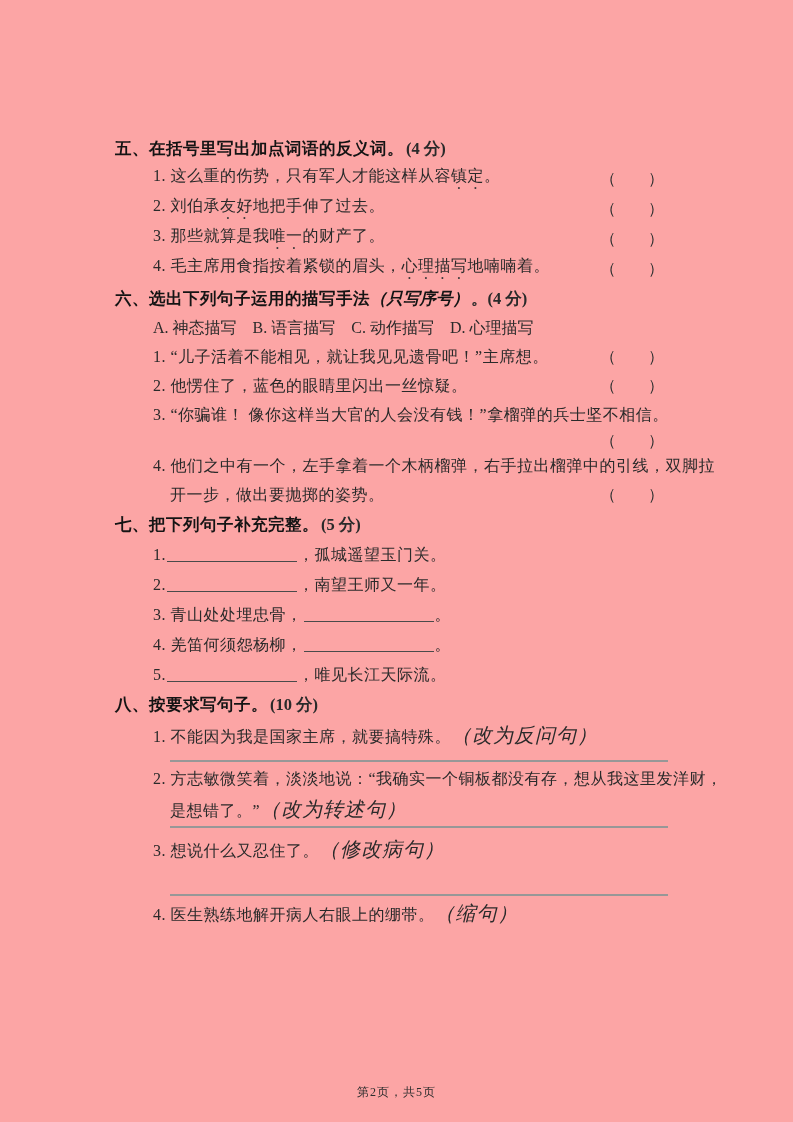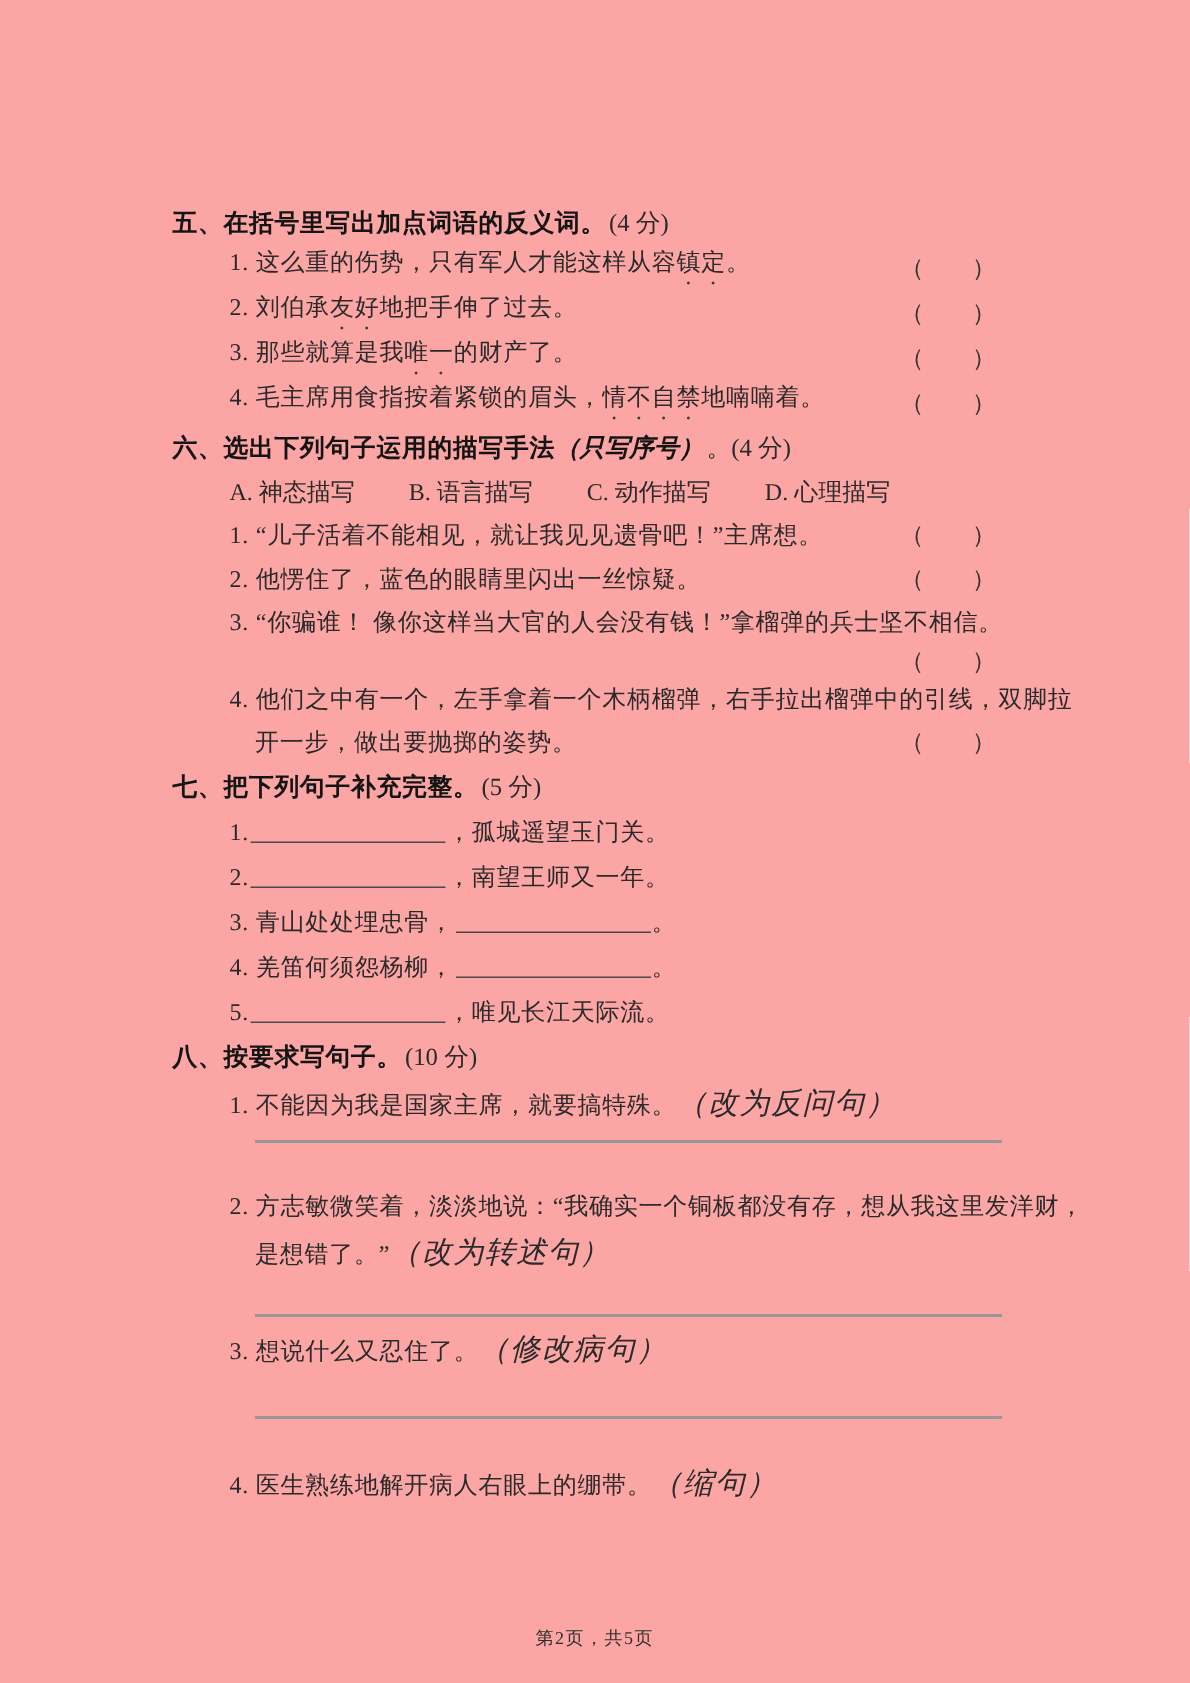--- a/index.html
+++ b/index.html
@@ -16,34 +16,34 @@
   .content { position: absolute; left: 115px; top: 134px; width: 553px; }
 
   .sec-title {
     height: 30px; display: flex; align-items: center;
     font-family: "Liberation Sans", "DejaVu Sans", sans-serif;
     font-weight: 700; color: #141414; font-size: 16.5px; letter-spacing: 0.5px;
     white-space: nowrap;
   }
   .sec-title .score {
     font-family: "Liberation Serif", "DejaVu Serif", serif;
-    font-weight: 400; color: #2a2a2a; letter-spacing: 0; margin-left: 2px;
+    font-weight: 700; color: #2a2a2a; letter-spacing: 0; margin-left: 2px;
   }
   .sec-title .kai-hint {
     font-family: "Liberation Serif", "DejaVu Serif", serif;
     font-weight: 700; font-style: italic; letter-spacing: 0;
   }
 
   .row { height: 30px; display: flex; align-items: center; justify-content: space-between; }
   .row .txt { padding-left: 38px; white-space: nowrap; letter-spacing: 0.5px; }
   .row.cont .txt { padding-left: 55px; }
   .bracket { white-space: pre; color: #333; padding-right: 4px; flex: none; }
   .bracket-row { height: 22px; display: flex; align-items: center; justify-content: flex-end; }
 
-  .options { height: 29px; display: flex; align-items: center; padding-left: 38px; gap: 36px; white-space: nowrap; }
+  .options { height: 29px; display: flex; align-items: center; padding-left: 38px; gap: 16px; white-space: nowrap; }
   .row29 { height: 29px; }
 
   .em-dot {
     -webkit-text-emphasis: filled dot #3a3a3a;
     -webkit-text-emphasis-position: under left;
     text-emphasis: filled dot #3a3a3a;
     text-emphasis-position: under left;
     text-align: center;
   }
 
@@ -51,21 +51,21 @@
     display: inline-block; width: 130px; height: 16px;
     border-bottom: 1px solid #4a4a4a; vertical-align: -2px; margin: 0 1px;
   }
 
   .hint { font-style: italic; font-size: 20px; letter-spacing: 1px; }
 
   .ans-line { margin-left: 55px; width: 498px; height: 0; border-bottom: 2px solid #979797; }
 
   .mt6  { margin-top: 6px; }
   .mt10 { margin-top: 10px; }
-  .mt12 { margin-top: 27px; }
+  .mt12 { margin-top: 2px; }
   .mt30 { margin-top: 30px; }
 
   .footer {
     position: absolute; left: 0; right: 0; top: 1084px;
     text-align: center; font-size: 12px; color: #2e2e2e; letter-spacing: 1px;
   }
 </style>
 </head>
 <body>
 
@@ -82,21 +82,21 @@
     </div>
     <div class="row">
       <span class="txt"><span>2. 刘伯承</span><span class="em-dot">友好</span><span>地把手伸了过去。</span></span>
       <span class="bracket">（　　）</span>
     </div>
     <div class="row">
       <span class="txt"><span>3. 那些就算是我</span><span class="em-dot">唯一</span><span>的财产了。</span></span>
       <span class="bracket">（　　）</span>
     </div>
     <div class="row">
-      <span class="txt"><span>4. 毛主席用食指按着紧锁的眉头，</span><span class="em-dot">情不自禁</span><span>地喃喃着。</span></span>
+      <span class="txt"><span>4. 毛主席用食指按着紧锁的眉头，</span><span class="em-dot">心理描写</span><span>地喃喃着。</span></span>
       <span class="bracket">（　　）</span>
     </div>
 
     <div class="sec-title">
       <span>六、选出下列句子运用的描写手法</span>
         <span class="kai-hint">（只写序号）</span>
         <span class="score">。(4 分)</span>
     </div>
     <div class="options">
       <span>A. 神态描写</span>

